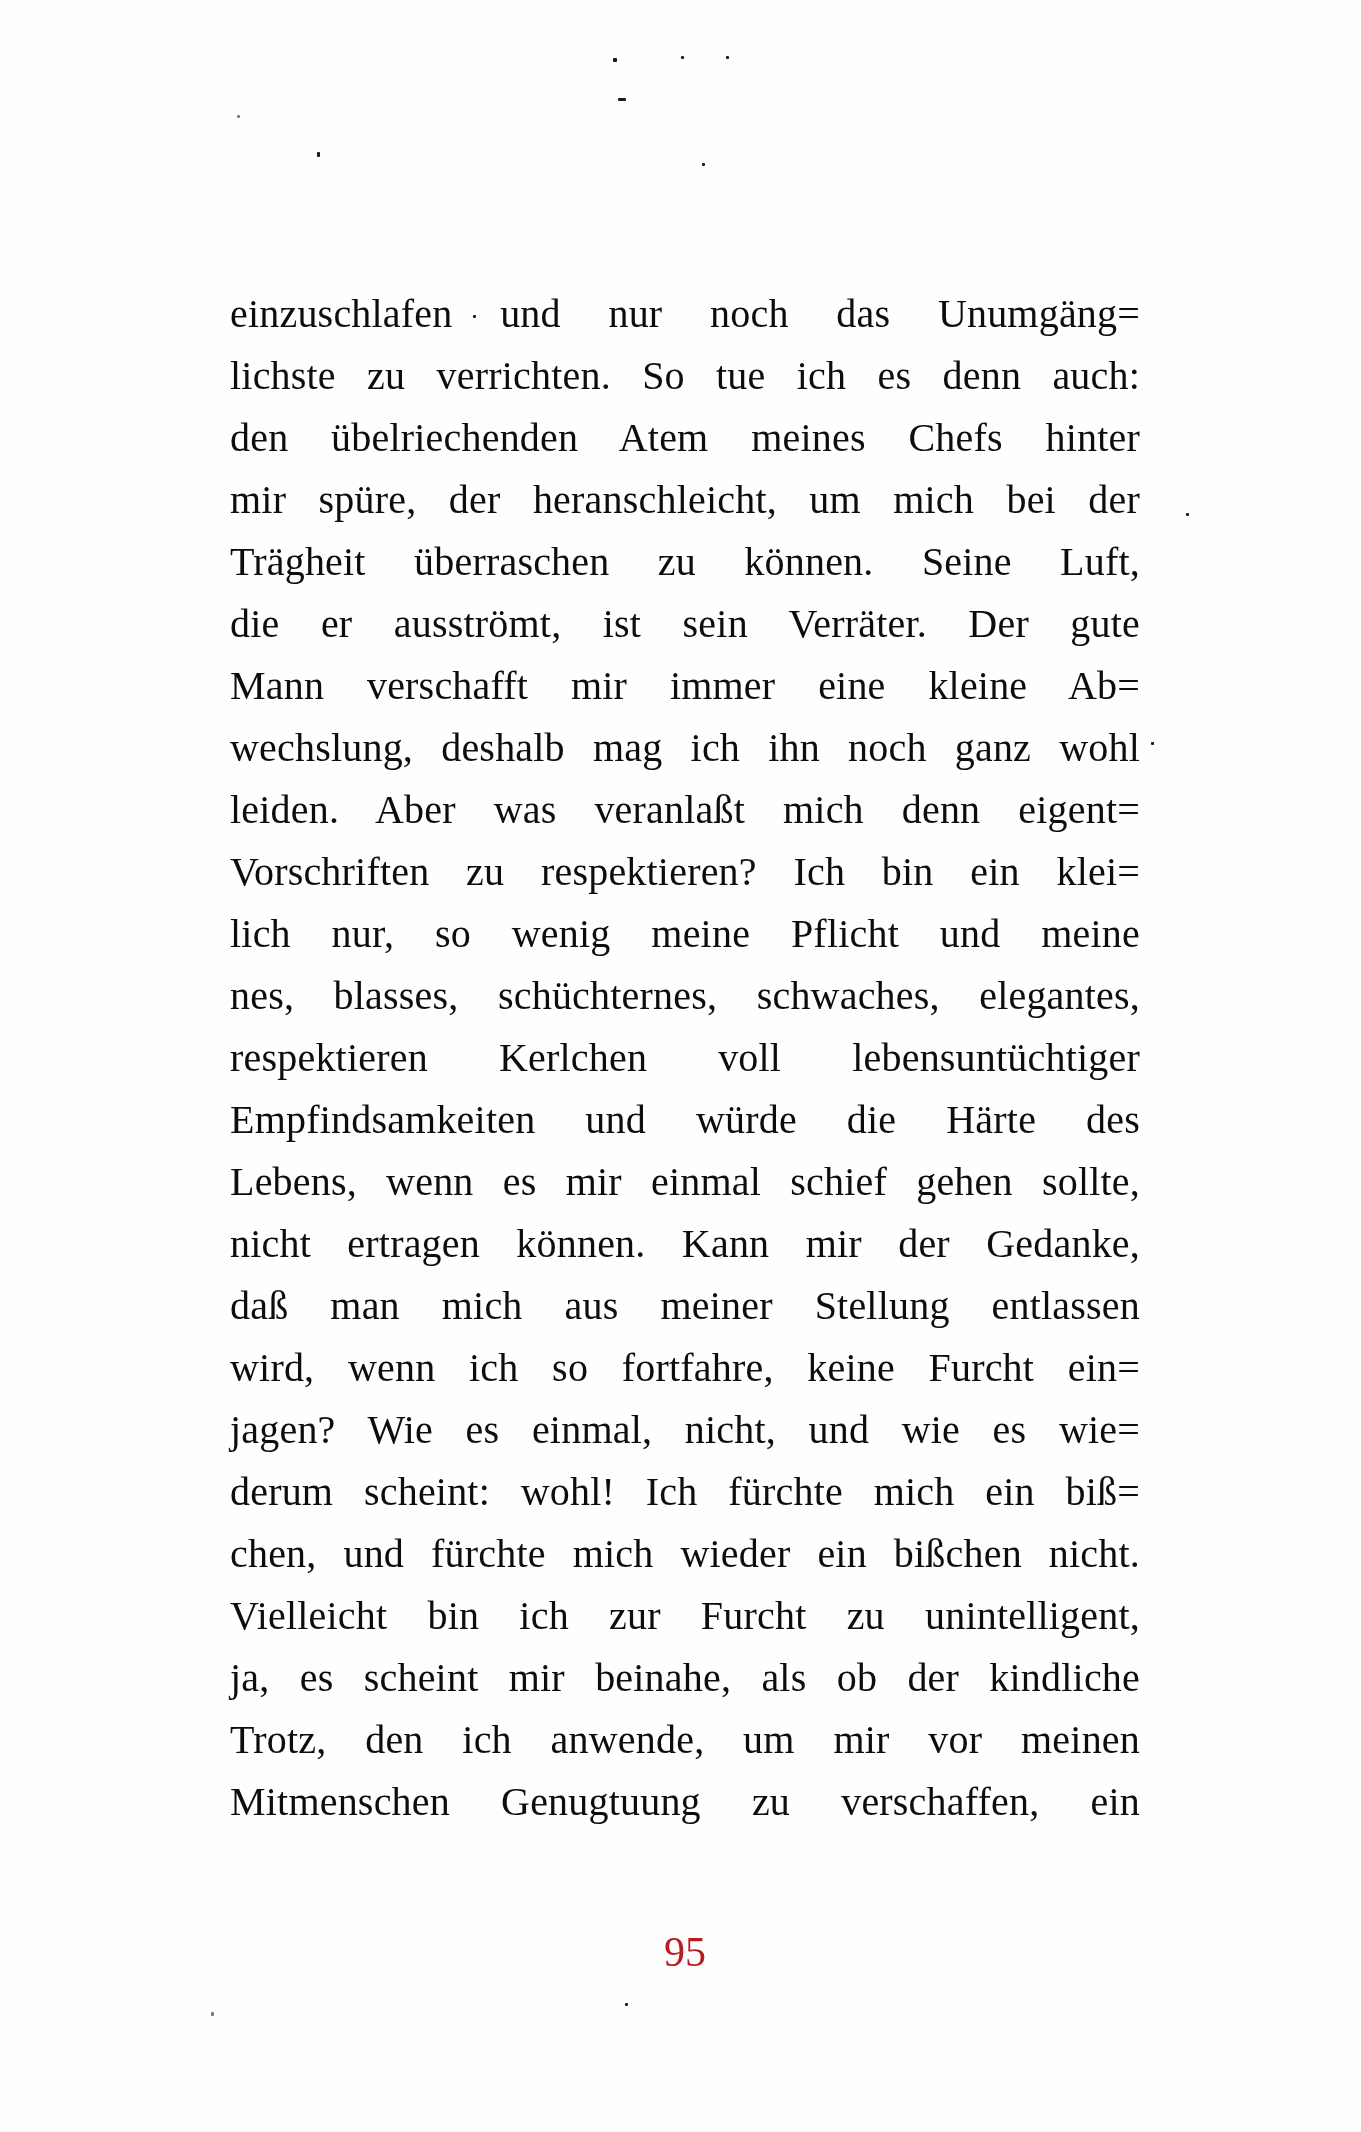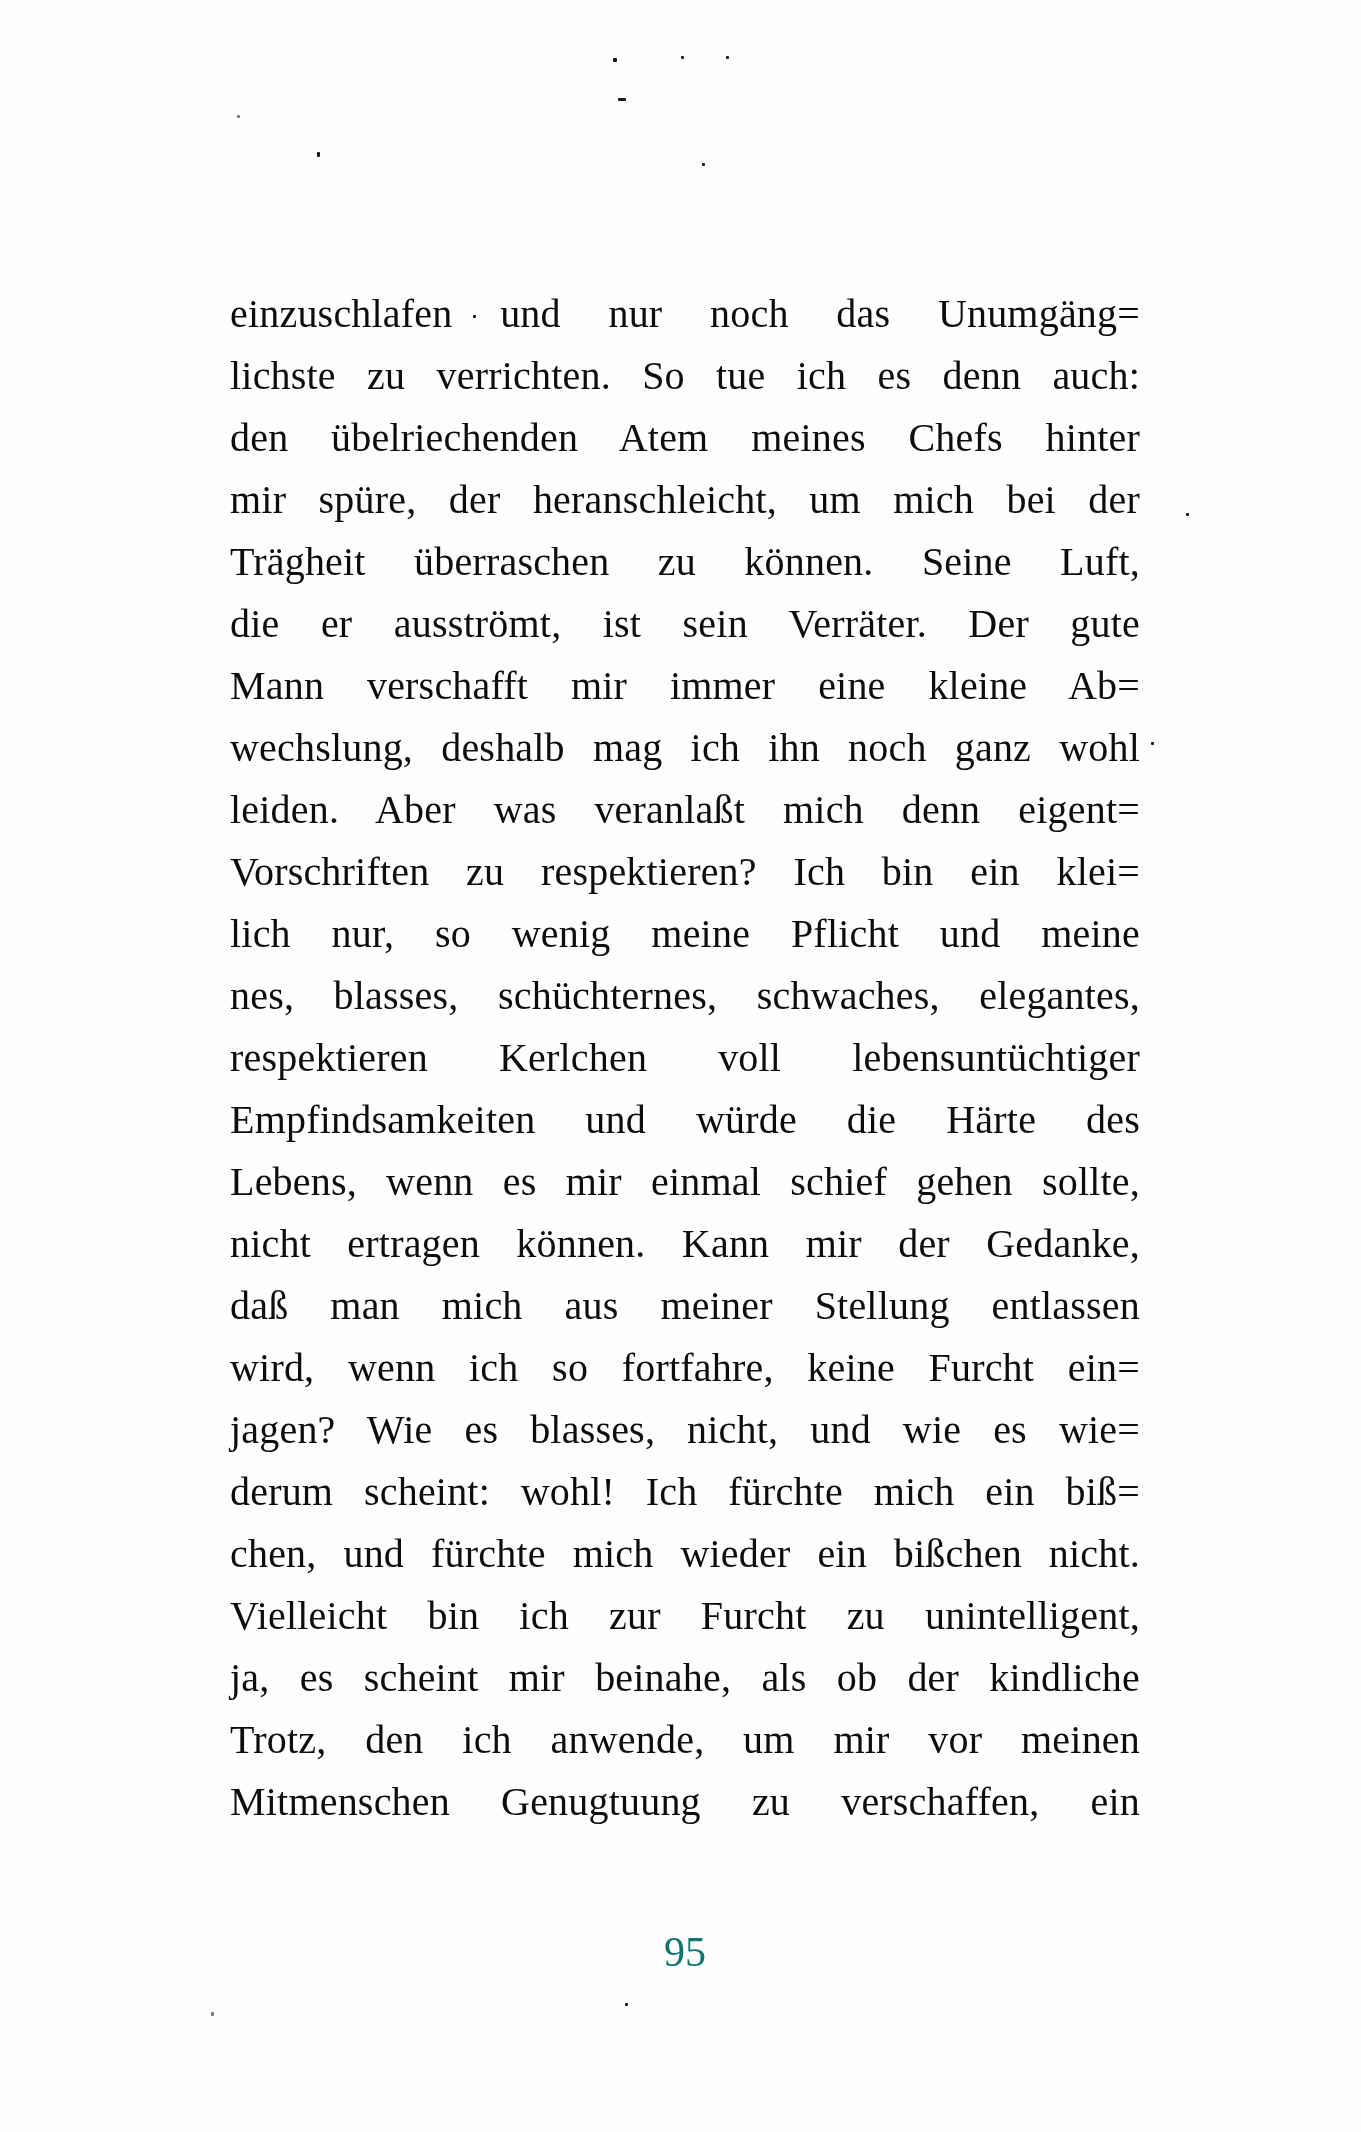--- a/index.html
+++ b/index.html
@@ -31,21 +31,21 @@
     text-align-last: justify;
     letter-spacing: 0.2px;
   }
   .page-number {
     position: absolute;
     left: 230px;
     top: 1928px;
     width: 910px;
     text-align: center;
     font-size: 42px;
-    color: #0f766e;
+    color: #b91c1c;
   }
   .speck {
     position: absolute;
     background: #1a1a1a;
     width: 4px;
     height: 4px;
     border-radius: 1px;
   }
   .speck.faint { background: #7a7a7a; }
   .speck.dash { width: 8px; height: 3px; }
@@ -67,21 +67,21 @@
     <div class="line">leiden. Aber was veranlaßt mich denn eigent=</div>
     <div class="line">Vorschriften zu respektieren? Ich bin ein klei=</div>
     <div class="line">lich nur, so wenig meine Pflicht und meine</div>
     <div class="line">nes, blasses, schüchternes, schwaches, elegantes,</div>
     <div class="line">respektieren Kerlchen voll lebensuntüchtiger</div>
     <div class="line">Empfindsamkeiten und würde die Härte des</div>
     <div class="line">Lebens, wenn es mir einmal schief gehen sollte,</div>
     <div class="line">nicht ertragen können. Kann mir der Gedanke,</div>
     <div class="line">daß man mich aus meiner Stellung entlassen</div>
     <div class="line">wird, wenn ich so fortfahre, keine Furcht ein=</div>
-    <div class="line">jagen? Wie es blasses, nicht, und wie es wie=</div>
+    <div class="line">jagen? Wie es einmal, nicht, und wie es wie=</div>
     <div class="line">derum scheint: wohl! Ich fürchte mich ein biß=</div>
     <div class="line">chen, und fürchte mich wieder ein bißchen nicht.</div>
     <div class="line">Vielleicht bin ich zur Furcht zu unintelligent,</div>
     <div class="line">ja, es scheint mir beinahe, als ob der kindliche</div>
     <div class="line">Trotz, den ich anwende, um mir vor meinen</div>
     <div class="line">Mitmenschen Genugtuung zu verschaffen, ein</div>
   </div>
 
   <div class="page-number">95</div>
 

